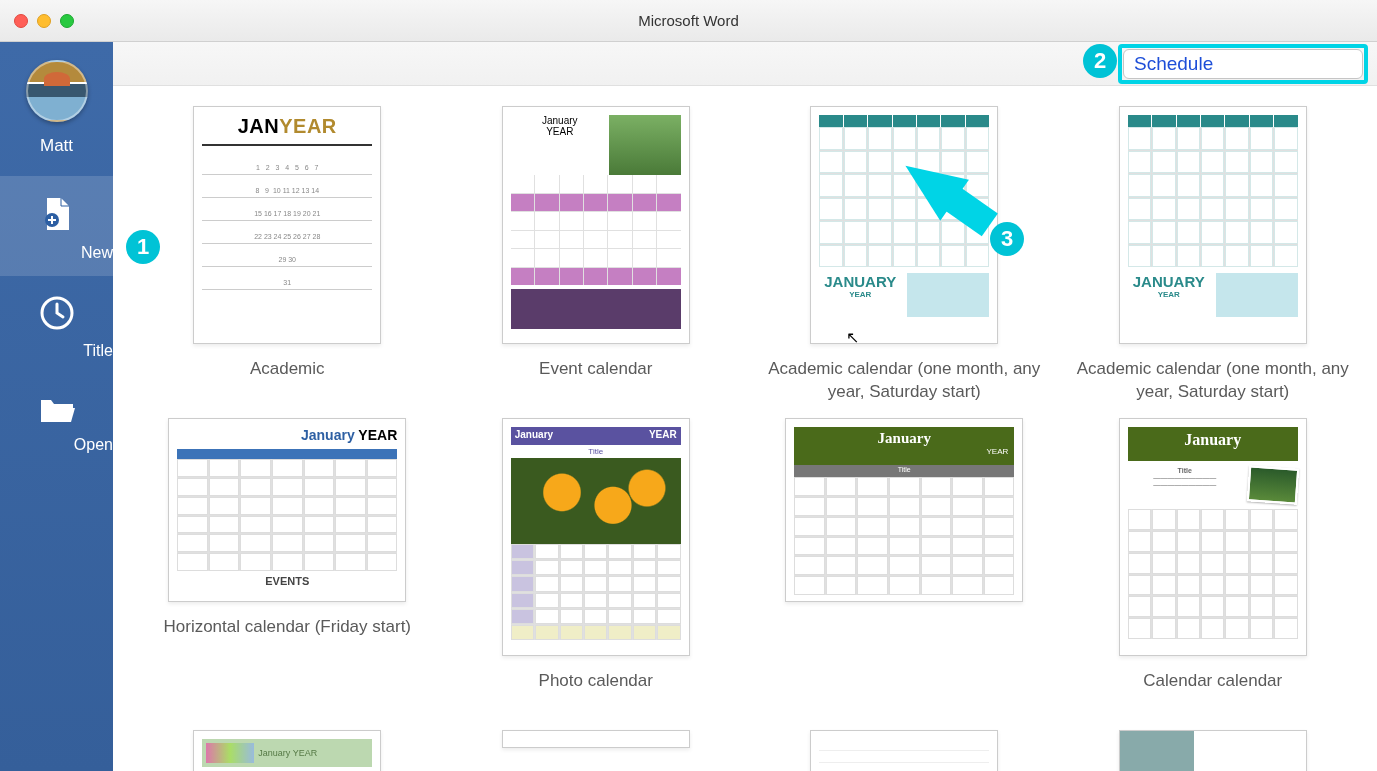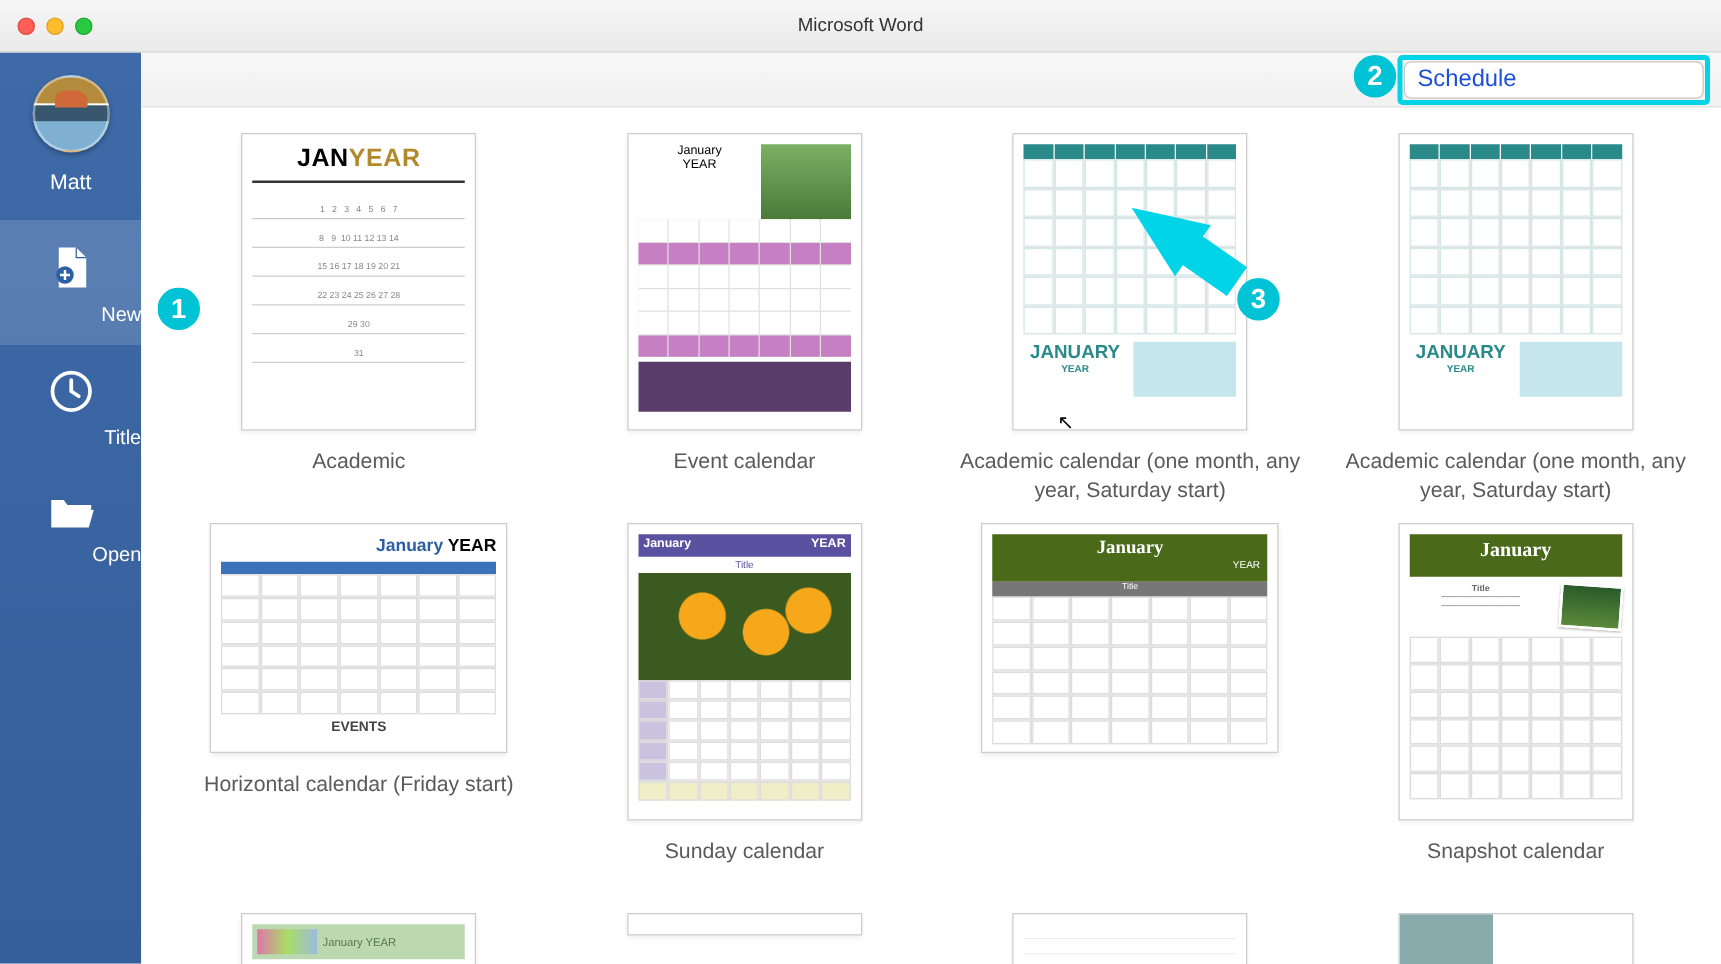--- a/index.html
+++ b/index.html
@@ -475,21 +475,21 @@
                 <div class="c"></div>
                 <div class="c"></div>
                 <div class="c"></div>
                 <div class="c"></div>
                 <div class="c"></div>
                 <div class="c"></div>
                 <div class="c"></div>
                 <div class="c"></div>
               </div>
           </div>
-          <div class="tlabel">Sunday calendar</div>
+          <div class="tlabel">Photo calendar</div>
         </div>
 
         <div class="tpl">
           <div class="thumb wide th-banner">
             <div class="bar">
                 <div class="mn">January</div>
                 <div class="yr">YEAR</div>
               </div>
             <div class="sub">Title</div>
             <div class="mini-grid mg">
@@ -584,21 +584,21 @@
                 <div class="c"></div>
                 <div class="c"></div>
                 <div class="c"></div>
                 <div class="c"></div>
                 <div class="c"></div>
                 <div class="c"></div>
                 <div class="c"></div>
                 <div class="c"></div>
               </div>
           </div>
-          <div class="tlabel">Snapshot calendar</div>
+          <div class="tlabel">Calendar calendar</div>
         </div>
 
         <div class="tpl">
           <div class="thumb th-r3a" style="height:56px">
             <div class="bar">
                 <div class="ph"></div>
                 <div class="tt"><span>January</span> <span>YEAR</span></div>
               </div>
           </div>
         </div>

